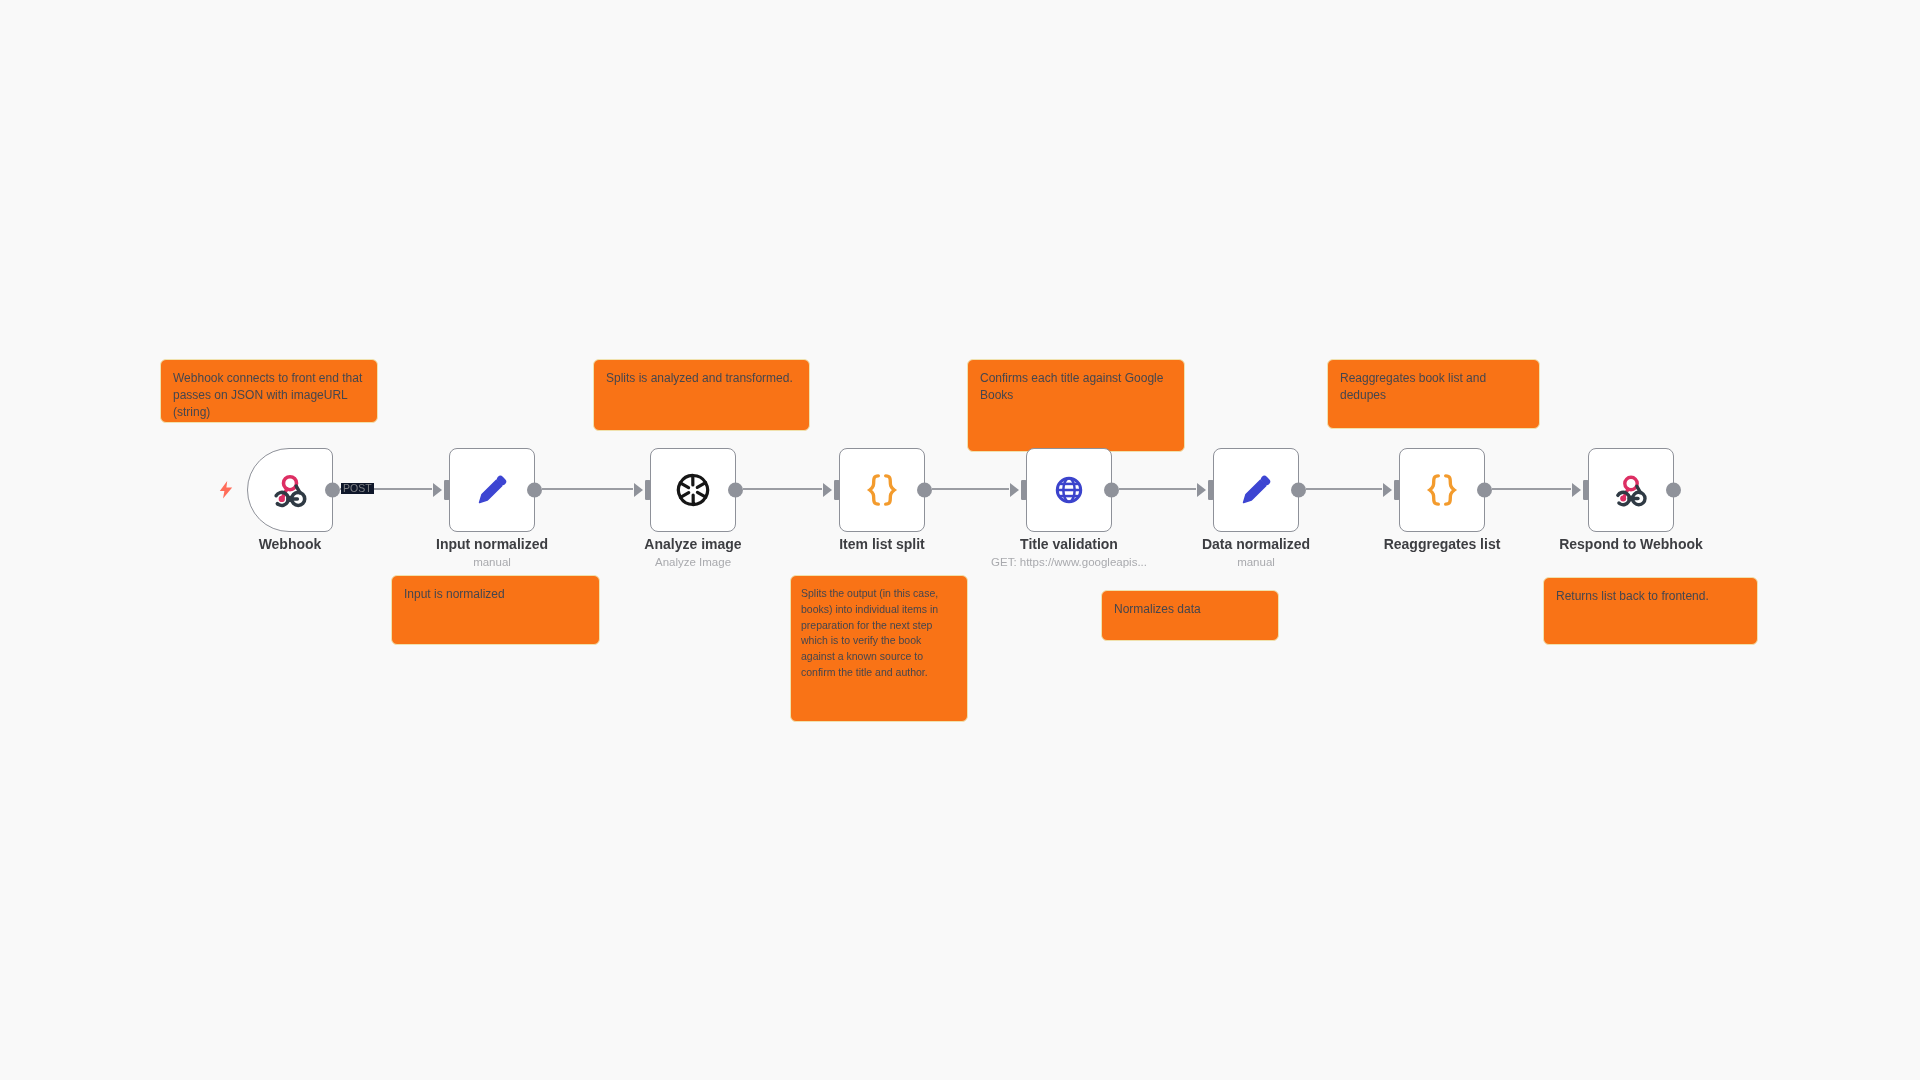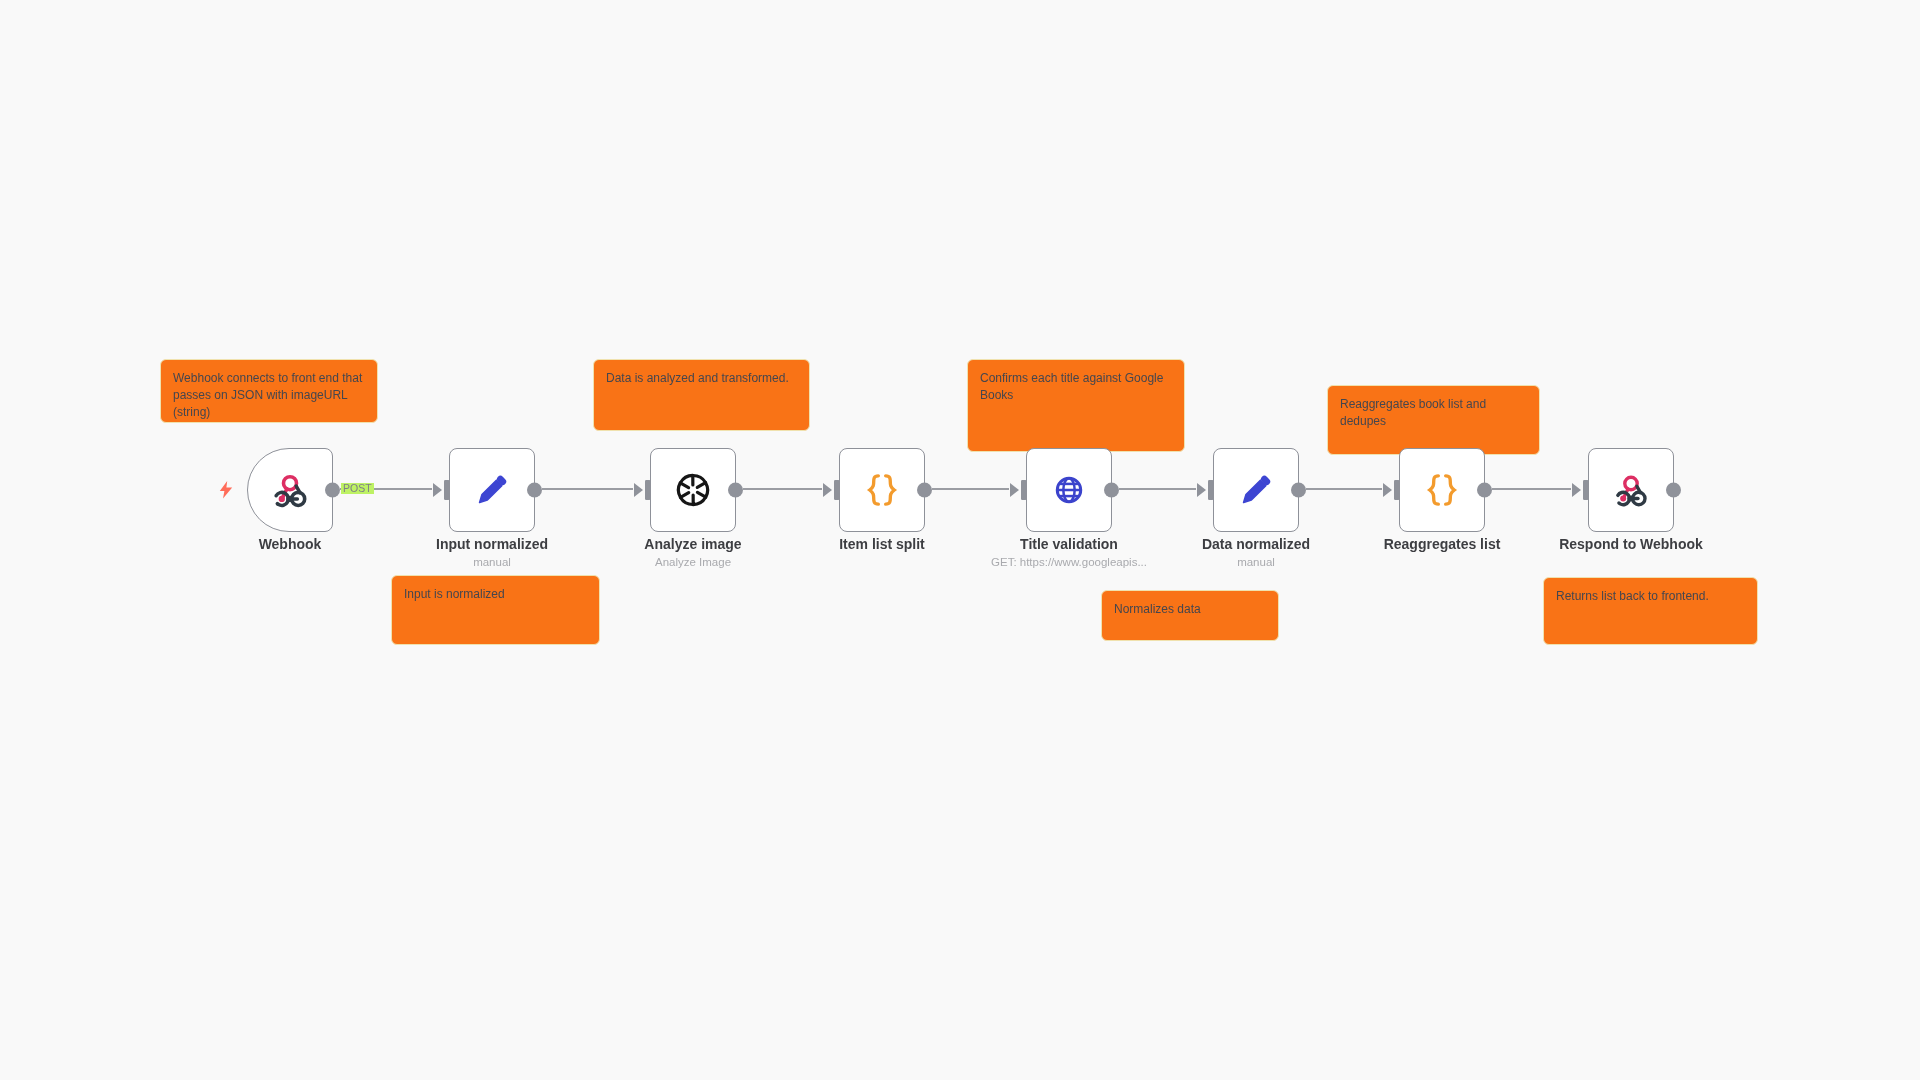--- a/index.html
+++ b/index.html
@@ -39,49 +39,50 @@
     position:absolute;left:-29px;top:50%;transform:translateY(-50%);
     width:14px;height:18px;
   }
 
   
   .conn{
     position:absolute;top:488px;height:2.2px;background:#9b9da3;
   }
   .conn-label{
     position:absolute;left:1px;top:-5.5px;
-    font-size:10.5px;color:#7e8085;background:#bef264;padding:0 2px;line-height:1.1;
+    font-size:10.5px;color:#7e8085;background:#0f172a;padding:0 2px;line-height:1.1;
   }
 
   
   .sticky{
     position:absolute;box-sizing:border-box;
     background:#f97316;border:1px solid #f0e2ae;border-radius:6px;
     padding:10px 12px;
     font-size:12px;line-height:1.4;color:#45464e;
   }
   .sticky.small{font-size:10.5px;line-height:1.5;padding:10px;}
 
   svg{display:block;}
 </style>
 </head>
 <body>
 
 <div class="canvas">
 
   <div class="sticky" style="left:160px;top:359px;width:218px;height:64px;">Webhook connects to front end that passes on JSON with imageURL (string)</div>
 
-  <div class="sticky" style="left:593px;top:359px;width:217px;height:72px;">Data is analyzed and transformed.</div>
+  <div class="sticky" style="left:593px;top:359px;width:217px;height:72px;">Splits is analyzed and transformed.</div>
 
   <div class="sticky" style="left:967px;top:359px;width:218px;height:93px;">Confirms each title against Google Books</div>
 
-  <div class="sticky" style="left:1327px;top:359px;width:213px;height:70px;margin-top:26px;">Reaggregates book list and dedupes</div>
+  <div class="sticky" style="left:1327px;top:359px;width:213px;height:70px;">Reaggregates book list and dedupes</div>
 
   <div class="sticky" style="left:391px;top:575px;width:209px;height:70px;">Input is normalized</div>
 
+  <div class="sticky small" style="left:790px;top:575px;width:178px;height:147px;">Splits the output (in this case, books) into individual items in preparation for the next step which is to verify the book against a known source to confirm the title and author.</div>
 
   <div class="sticky" style="left:1085px;top:590px;width:178px;height:51px;margin-left:16px;">Normalizes data</div>
 
   <div class="sticky" style="left:1543px;top:577px;width:215px;height:68px;">Returns list back to frontend.</div>
 
   <div class="conn" style="left:340px;width:92px;">
     <span class="conn-label">POST</span>
   </div>
   <div class="conn" style="left:542px;width:91px;"></div>
   <div class="conn" style="left:743px;width:79px;"></div>

